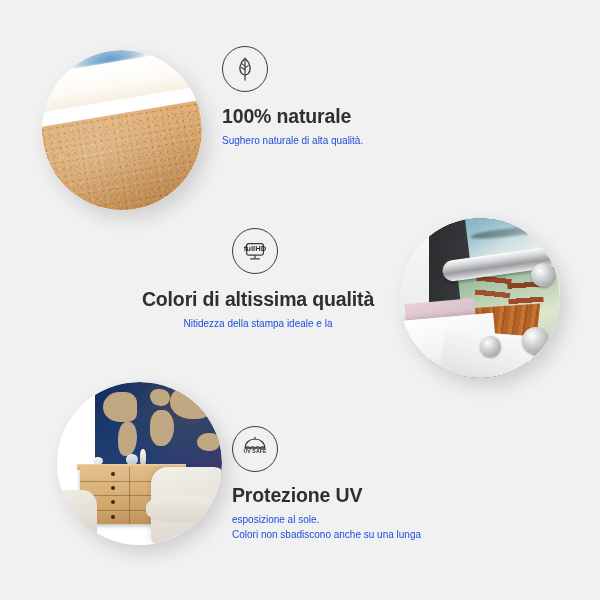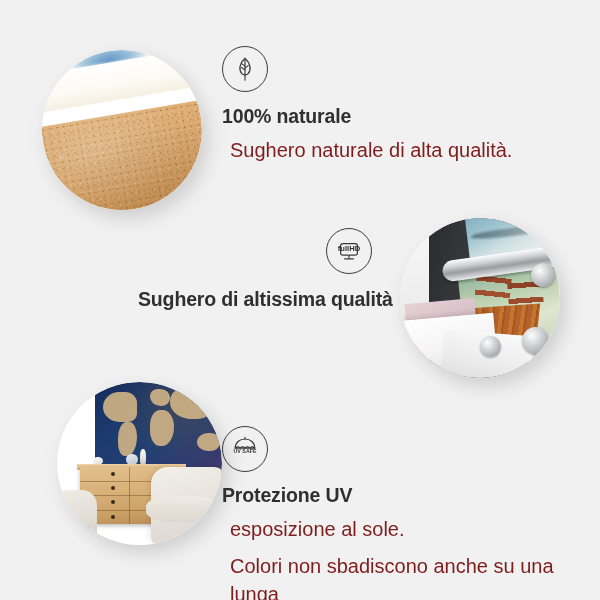--- a/index.html
+++ b/index.html
@@ -399,48 +399,48 @@
   .feature-title {
     font-size: 19.5px;
     font-weight: bold;
     color: #2f2f2f;
     letter-spacing: -0.15px;
     line-height: 1.2;
     margin: 0;
     white-space: nowrap;
   }
   .feature-desc {
-    font-size: 20px;
-    color: #7f1d1d;
+    font-size: 10px;
+    color: #1d4ed8;
     line-height: 1.42;
-    margin: 8px;
+    margin: 0;
   }
 
   
   #feature-natural { left: 222px; top: 46px; text-align: left; }
   #feature-natural .feature-icon { margin-bottom: 13px; }
   #feature-natural .feature-title { margin-bottom: 6px; }
 
   
   #feature-print {
     left: 138px;
     top: 228px;
     width: 240px;
     text-align: center;
   }
   #feature-print .icon-row {
     display: flex;
-    justify-content: flex-end;
+    justify-content: center;
     margin-bottom: 14px;
     padding-right: 6px;
   }
   #feature-print .feature-title { margin-bottom: 6px; }
 
   
-  #feature-uv { left: 222px; top: 426px; text-align: left; }
+  #feature-uv { left: 232px; top: 426px; text-align: left; }
   #feature-uv .feature-icon { margin-bottom: 12px; }
   #feature-uv .feature-title { margin-bottom: 6px; }
 
   .icon-svg { display: block; }
   .icon-label {
     font-size: 5.2px;
     font-weight: bold;
     letter-spacing: 0.1px;
     fill: #2f2f2f;
   }
@@ -487,21 +487,22 @@
     <div class="icon-row">
       <div class="feature-icon">
         <svg class="icon-svg" width="30" height="30" viewBox="0 0 30 30" aria-hidden="true">
           <rect x="6.6" y="7.6" width="16.8" height="11.6" rx="2.2" ry="2.2" fill="none" stroke="#3a3a3a" stroke-width="1.2"></rect>
           <text class="icon-label-hd" x="15" y="15.2" text-anchor="middle" font-family="'Liberation Sans', sans-serif">fullHD</text>
           <line x1="15" y1="19.2" x2="15" y2="22.6" stroke="#3a3a3a" stroke-width="1.2"></line>
           <line x1="10.6" y1="22.8" x2="19.4" y2="22.8" stroke="#3a3a3a" stroke-width="1.2" stroke-linecap="round"></line>
         </svg>
       </div>
     </div>
-    <p class="feature-title">Sughero di altissima qualità</p>
+    <p class="feature-title">Colori di altissima qualità</p>
+    <p class="feature-desc">Nitidezza della stampa ideale e la</p>
   </div>
 
   <div class="photo-circle" id="photo-printer">
     <div class="photo-inner">
       <div class="pr-bg"></div>
       <div class="pr-wall"></div>
       <div class="pr-darkbody"></div>
       <div class="pr-artwork-top"></div>
       <div class="pr-print"></div>
       <div class="pr-chair-a"></div>

